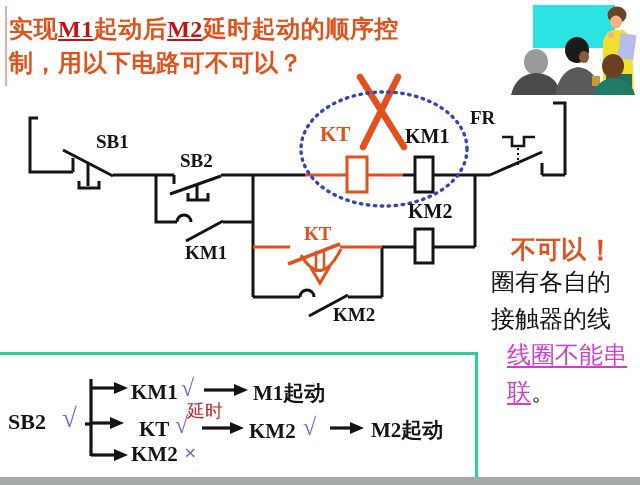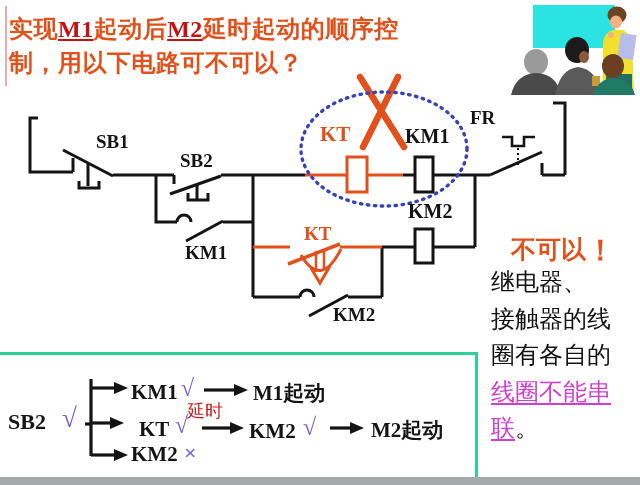--- a/index.html
+++ b/index.html
@@ -18,21 +18,21 @@
   .title{left:9px;top:12px;width:470px;font-weight:bold;font-size:24px;
          line-height:34px;color:var(--accent);letter-spacing:0.5px;}
   .title .mm{color:var(--darkred);text-decoration:underline;}
   
   .lab{position:absolute;font-weight:bold;font-size:19px;color:var(--ink);white-space:nowrap;}
   .lab.orange{color:var(--accent);}
   
   .verdict{left:511px;top:231px;color:var(--accent);font-weight:bold;font-size:25px;white-space:nowrap;}
   .verdict .bang{font-size:29px;vertical-align:-2px;letter-spacing:0;}
   .expl{left:491px;top:264px;width:146px;font-size:24px;line-height:36.5px;color:var(--ink);}
-  .expl .mag{color:var(--magenta);text-decoration:underline;text-decoration-thickness:2px;text-underline-offset:3px;}
+  .expl .mag{color:var(--magenta);text-decoration:underline;text-decoration-thickness:2px;text-underline-offset:3px;margin-left:16px;}
   .expl .blk{color:var(--ink);text-decoration:none;}
   
   .flowbox{left:-8px;top:352px;width:480px;height:150px;border:3px solid var(--boxgreen);background:transparent;}
   .flab{position:absolute;font-weight:bold;font-size:21px;color:var(--ink);white-space:nowrap;}
   .chk{position:absolute;font-weight:bold;font-size:24px;color:var(--check);white-space:nowrap;}
   .delay{position:absolute;font-weight:normal;font-size:18px;color:var(--red);white-space:nowrap;}
   .leftedge{left:5px;top:6px;width:2px;height:80px;background:rgba(228,96,96,.55);}
   .graybar{left:0;top:477px;width:640px;height:8px;background:var(--graystrip);}
 </style>
 </head>
@@ -168,23 +168,22 @@
   <span class="lab" style="left:185px;top:242px;">KM1</span>
   <span class="lab orange" style="left:320px;top:122px;font-size:21px;">KT</span>
   <span class="lab" style="left:405px;top:125px;font-size:20px;">KM1</span>
   <span class="lab" style="left:408px;top:200px;font-size:20px;">KM2</span>
   <span class="lab" style="left:470px;top:107px;">FR</span>
   <span class="lab orange" style="left:304px;top:223px;">KT</span>
   <span class="lab" style="left:333px;top:304px;">KM2</span>
 
   <div class="abs verdict"><span>不可以</span><span class="bang">！</span></div>
   <div class="abs expl">
-    <div>继电器、</div>
+    <div>圈有各自的</div>
     <div>接触器的线</div>
-    <div>圈有各自的</div>
     <div class="mag">线圈不能串</div>
     <div><span class="mag">联</span><span class="blk">。</span></div>
   </div>
 
   <div class="abs flowbox"></div>
   <span class="flab" style="left:8px;top:409px;font-size:22px;">SB2</span>
   <span class="chk" style="left:62px;top:403px;font-size:27px;">√</span>
   <span class="flab" style="left:131px;top:380px;">KM1</span>
   <span class="chk" style="left:181px;top:375px;">√</span>
   <span class="flab" style="left:253px;top:379px;">M1起动</span>

